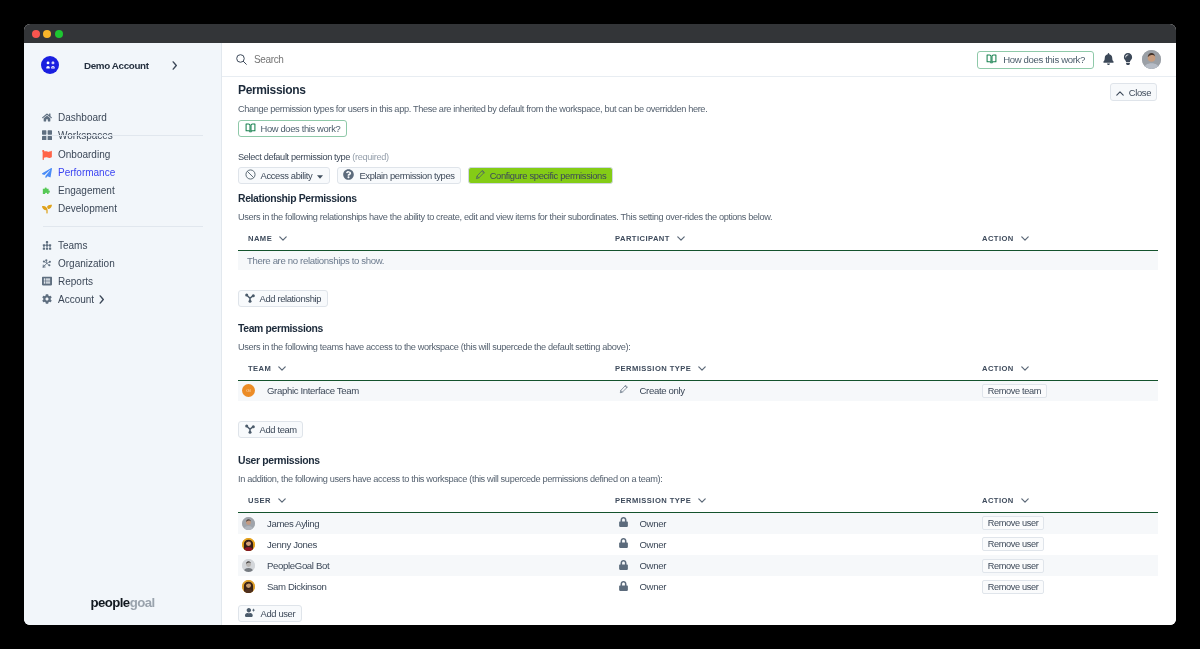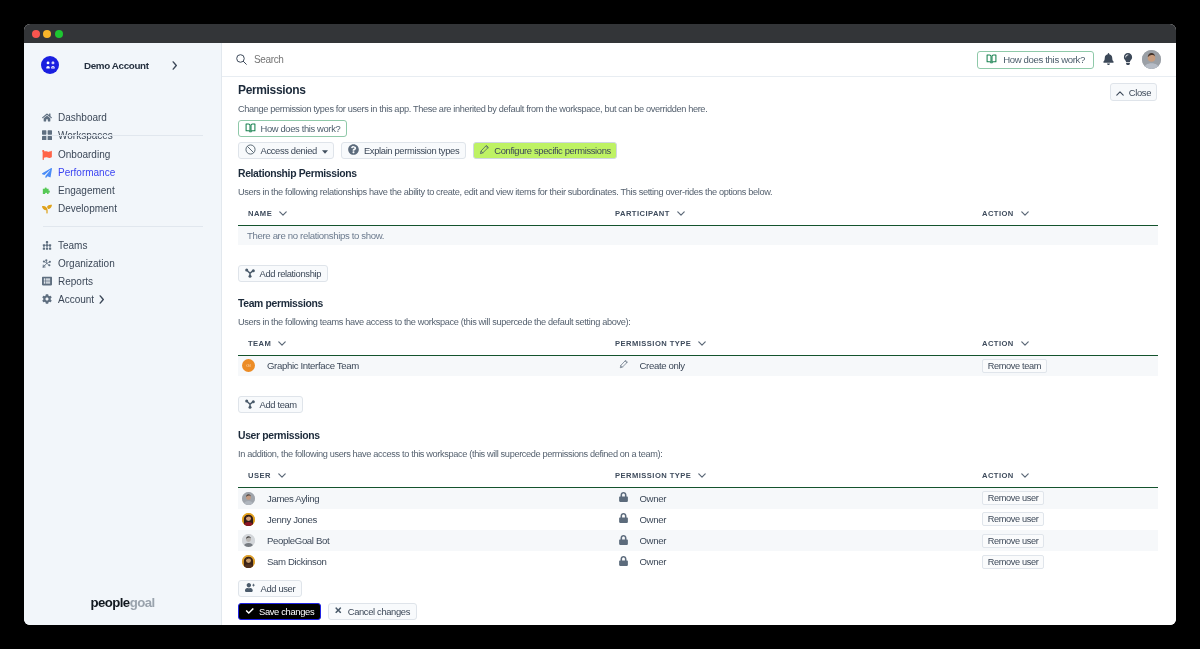--- a/index.html
+++ b/index.html
@@ -67,21 +67,21 @@
 .sec-title{font-size:10.4px;font-weight:bold;color:#1c2a3a;margin:12px 0 0 0;line-height:11px;}
 .sec-title.s1{margin-top:9px;}
 .sec-title.s2{margin-top:16px;}
 .sec-title.s3{margin-top:17px;}
 .sec-sub{font-size:9.2px;color:#55616f;margin:7.5px 0 0 0;line-height:10px;}
 .label-sm{font-size:9.2px;color:#3c4858;margin:15px 0 0 0;line-height:10px;}
 .label-req{color:#96a0ac;}
 
 .btnrow{display:flex;gap:7px;}
 .btn{display:inline-flex;align-items:center;gap:5px;border:1px solid #dfe4ea;border-radius:3px;background:#f8fafc;height:17px;padding:0 5.5px;font-size:9.4px;color:#3c4858;cursor:pointer;font-family:inherit;white-space:nowrap;}
-.btn.active{background:#bef264;border-color:#cfd7e1;}
+.btn.active{background:#84cc16;border-color:#cfd7e1;}
 .btn.primary{background:#000000;border-color:#1f22e6;color:#fff;}
 .btn.outline-green{border-color:#8fc9a9;background:#fff;color:#4b5c6b;}
 
 table.tbl{width:100%;border-collapse:collapse;table-layout:fixed;margin-top:12px;}
 table.tbl th{text-align:left;font-size:7.6px;font-weight:bold;color:#3e4b5c;letter-spacing:.45px;padding:0 0 6.5px 10px;border-bottom:1px solid #14532d;height:12px;vertical-align:bottom;}
 table.tbl th .chev{margin-left:7px;display:inline-block;vertical-align:middle;}
 table.tbl td{font-size:9.6px;color:#3c4858;padding:0 0 0 4px;height:21.3px;vertical-align:middle;}
 tr.alt td{background:#f6f8fa;}
 table.tbl tr.empty-row td{color:#6b7a8d;background:#f6f8fa;height:20px;padding-left:9px;}
 .cellflex{display:flex;align-items:center;gap:12px;}
@@ -307,29 +307,30 @@
             <span>
               <svg width="11" height="10" viewBox="0 0 24 22" fill="none" stroke="#17804f" stroke-width="2.3" stroke-linejoin="round">
                   <path d="M2.3 2.3h5.2c1.9 0 3.4 1.2 3.4 2.8v14.4c0-1.4-1.5-2.5-3.4-2.5H2.3z"></path>
                   <path d="M21.7 2.3h-5.2c-1.9 0-3.4 1.2-3.4 2.8v14.4c0-1.4 1.5-2.5 3.4-2.5h5.2z"></path>
                 </svg>
             </span>
             <span>How does this work?</span>
           </div>
         </div>
 
+        <div class="label-sm"><span>Select default permission type</span> <span class="label-req">(required)</span></div>
         <div class="btnrow permrow">
           <div class="btn">
             <span>
               <svg width="11" height="11" viewBox="0 0 512 512" fill="none" stroke="#55636f" stroke-width="44">
                   <circle cx="256" cy="256" r="212"></circle>
                   <path d="M106 106l300 300"></path>
                 </svg>
             </span>
-            <span>Access denied</span>
+            <span>Access ability</span>
             <span>
               <svg width="6" height="4" viewBox="0 0 10 6" fill="#42505f">
                   <path d="M0 0h10L5 6z"></path>
                 </svg>
             </span>
           </div>
           <div class="btn">
             <span>
               <svg width="11" height="11" viewBox="0 0 512 512" fill="#5c6b7c">
                   <path d="M504 256c0 136.997-111.043 248-248 248S8 392.997 8 256C8 119.083 119.043 8 256 8s248 111.083 248 248zM262.655 90c-54.497 0-89.255 22.957-116.549 63.758-3.536 5.286-2.353 12.415 2.715 16.258l34.699 26.31c5.205 3.947 12.621 3.008 16.665-2.122 17.864-22.658 30.113-35.797 57.303-35.797 20.429 0 45.698 13.148 45.698 32.958 0 14.976-12.363 22.667-32.534 33.976C247.128 238.528 216 254.941 216 296v4c0 6.627 5.373 12 12 12h56c6.627 0 12-5.373 12-12v-1.333c0-28.462 83.186-29.647 83.186-106.667 0-58.002-60.165-90-116.531-90zM256 338c-25.365 0-46 20.635-46 46 0 25.364 20.635 46 46 46s46-20.636 46-46c0-25.365-20.635-46-46-46z"></path>

